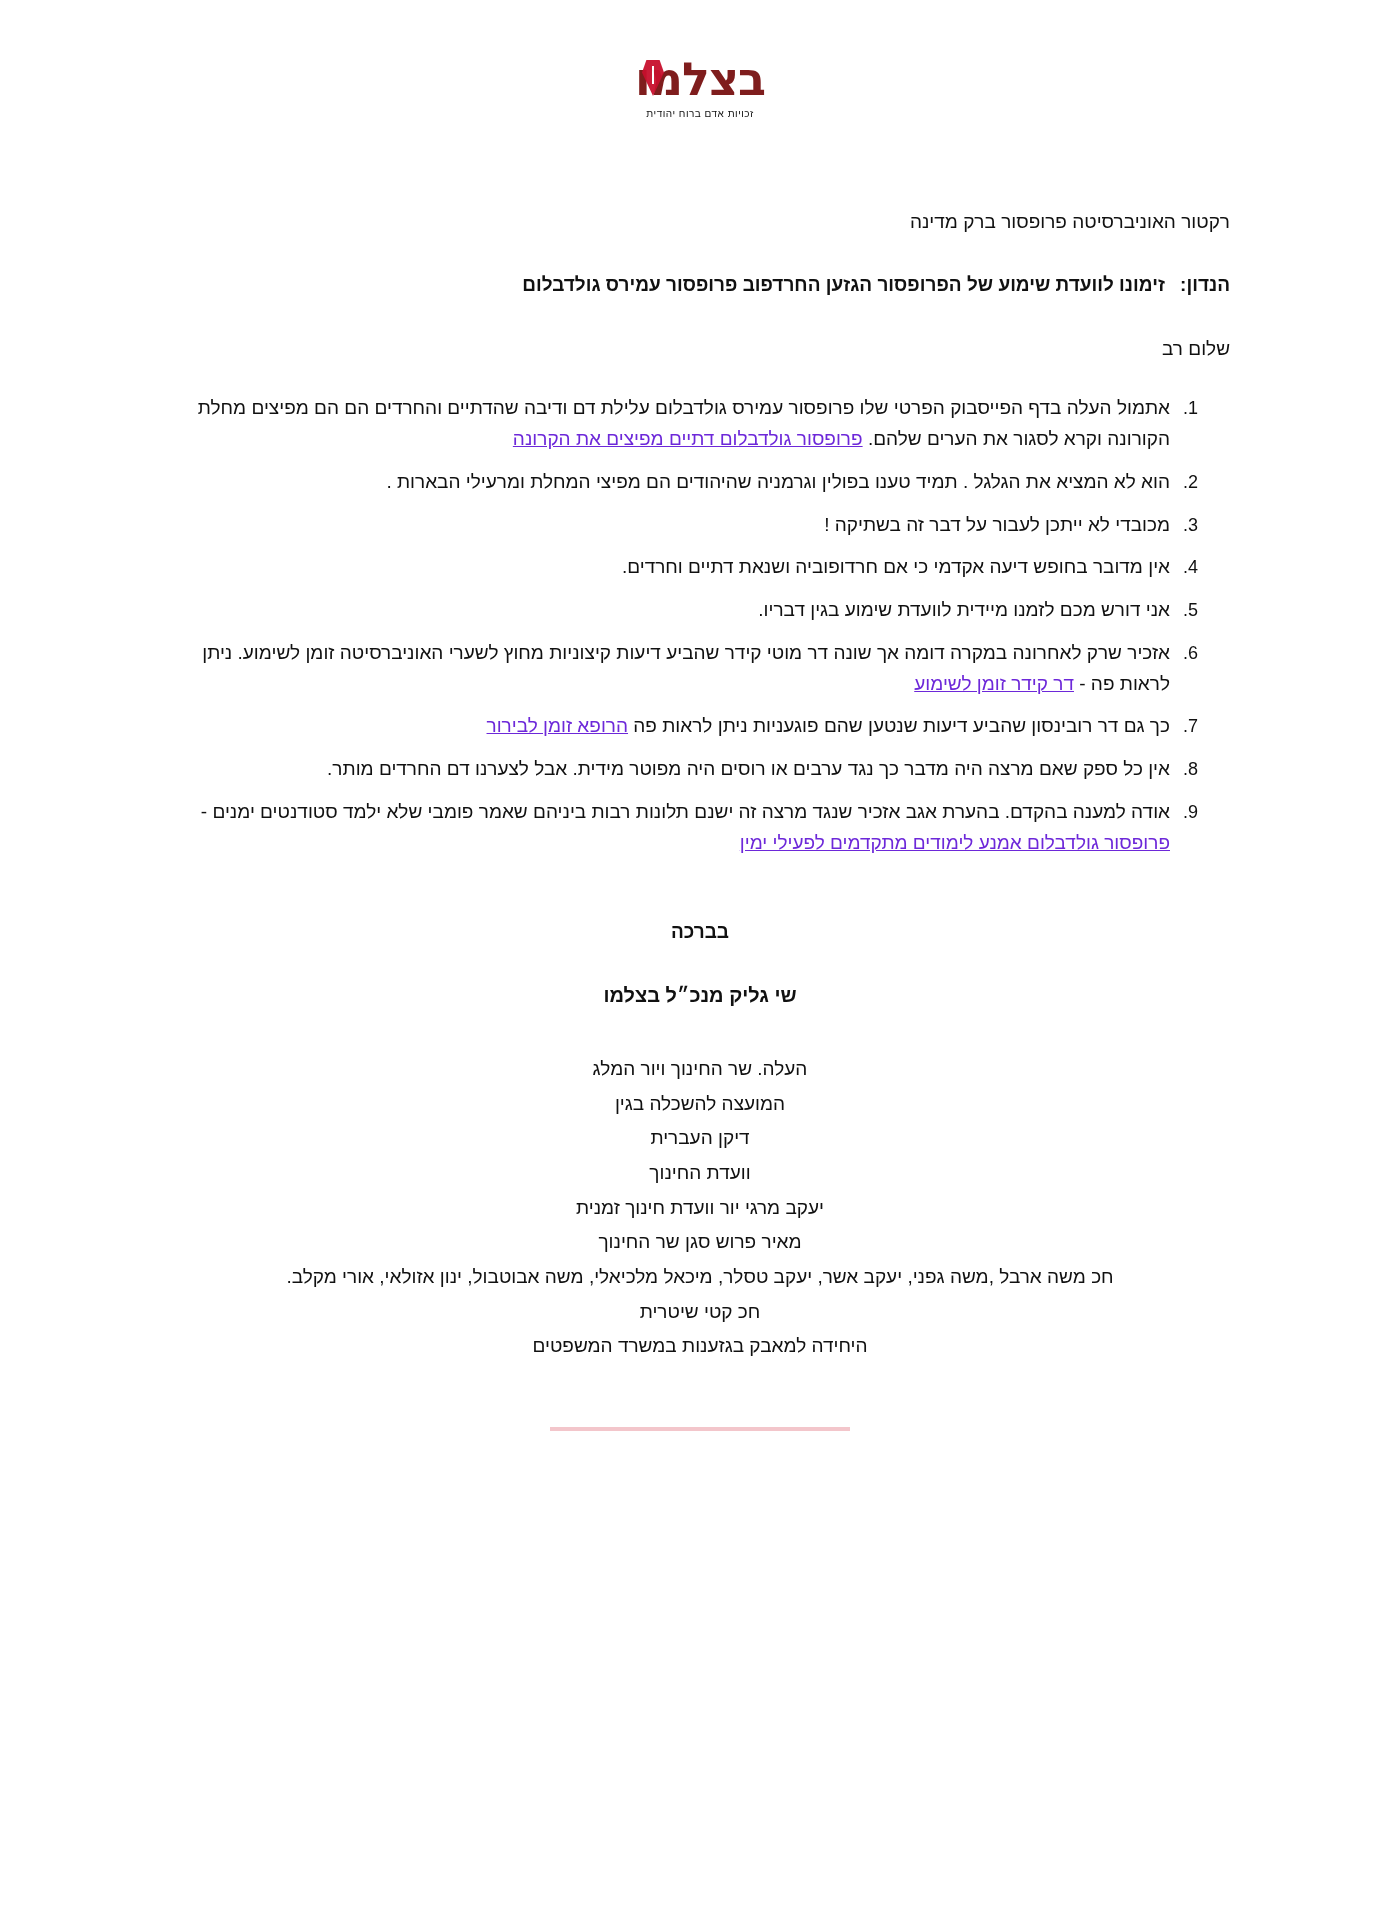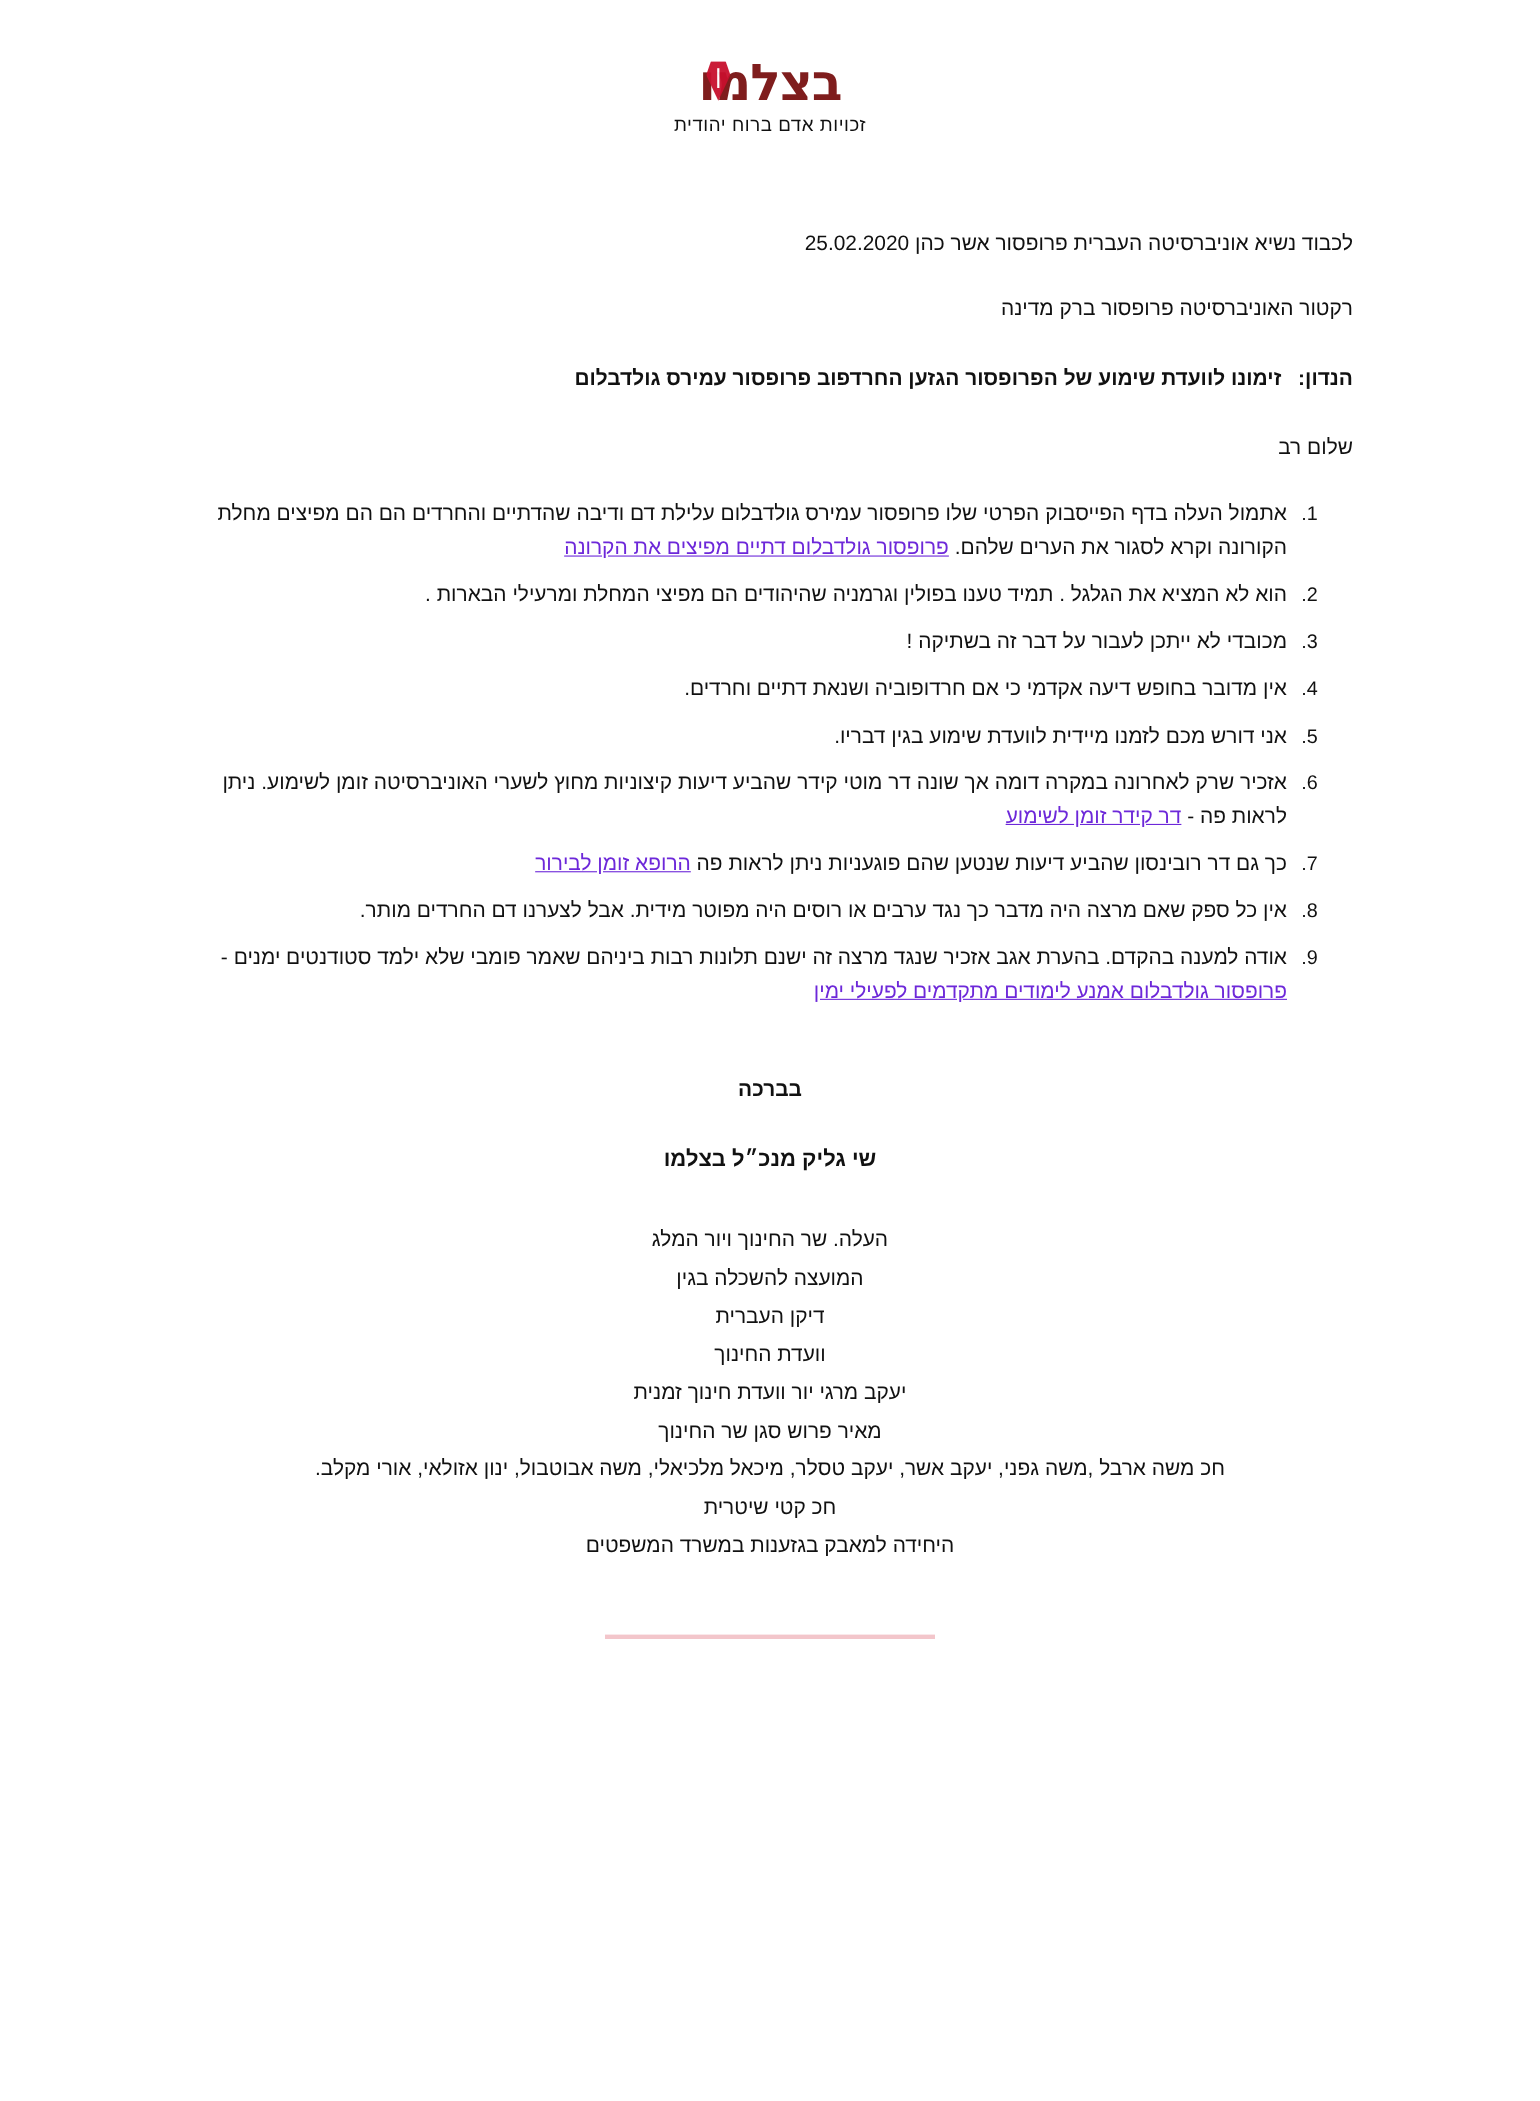--- a/index.html
+++ b/index.html
@@ -63,21 +63,21 @@
     position: absolute;
     left: 50%;
     top: 6px;
     width: 2px;
     height: 18px;
     background: #ffffff;
     transform: translateX(-50%);
   }
   .logo-sub {
     margin-top: 6px;
-    font-size: 17px;
+    font-size: 10px;
     color: #111;
     letter-spacing: 0.5px;
     direction: rtl;
   }
 
   
   .doc {
     width: 1060px;
     margin: 0 auto;
     direction: rtl;
@@ -163,21 +163,20 @@
         <span class="logo-mark"></span>
         <span>בצלמו</span>
       </div>
       <div class="logo-sub">זכויות אדם ברוח יהודית</div>
     </div>
   </div>
 
   <div class="doc">
     <div class="spacer-top"></div>
 
-    <div class="line addr-1">לכבוד נשיא אוניברסיטה העברית פרופסור אשר כהן 25.02.2020</div>
     <div class="line addr-2">רקטור האוניברסיטה פרופסור ברק מדינה</div>
 
     <div class="line subject">
       <span class="subject-label">הנדון:</span>
       <span>זימונו לוועדת שימוע של הפרופסור הגזען החרדפוב פרופסור עמירס גולדבלום</span>
     </div>
 
     <div class="line greeting">שלום רב</div>
 
     <ol class="items">

